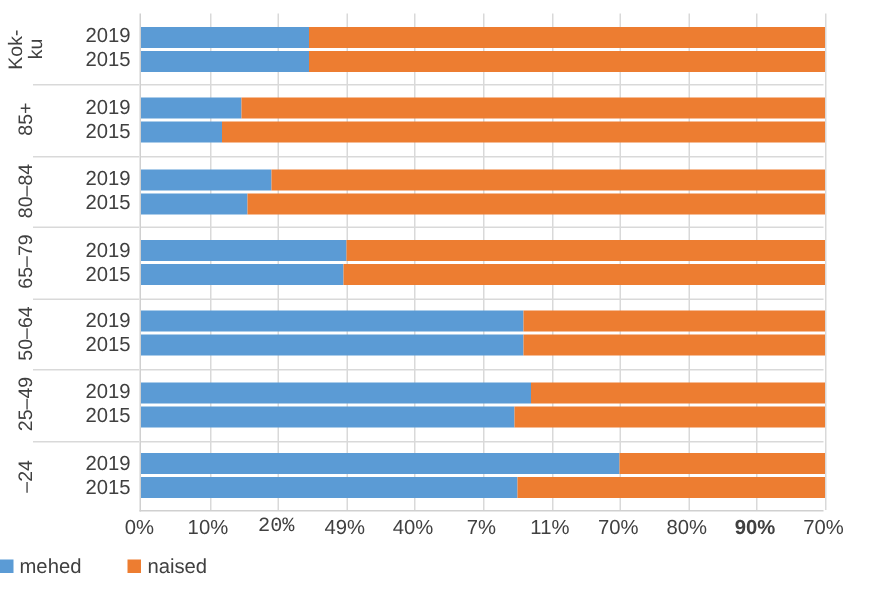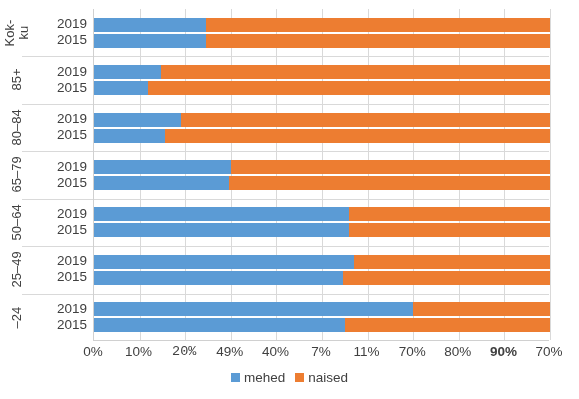--- a/index.html
+++ b/index.html
@@ -74,22 +74,22 @@
     text-align:center;
     font-size:13.5px;
     color:#404040;
     line-height:16px;
   }
 
   
   .legend{
     position:absolute;
     left:0;right:0;top:370px;
-    display:flex;align-items:center;justify-content:center;
-    gap:10px;
+    display:flex;align-items:center;
+    gap:31px;
     font-size:13.5px;
     color:#404040;
   }
   .legend-item{display:flex;align-items:center;gap:4px;}
   .legend-swatch{width:9px;height:9px;display:inline-block;}
   .sw-m{background:#5b9bd5;}
   .sw-n{background:#ed7d31;}
 </style>
 </head>
 <body>

